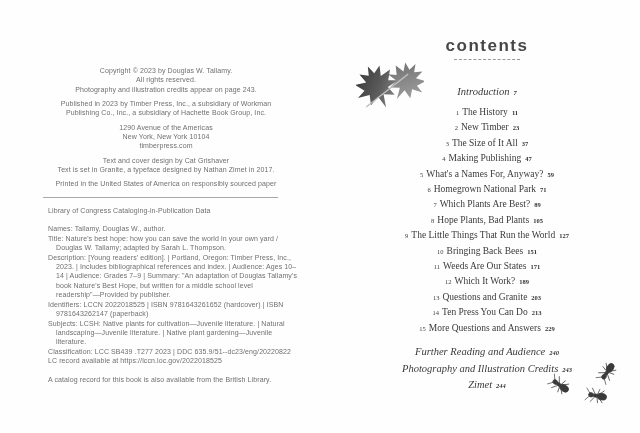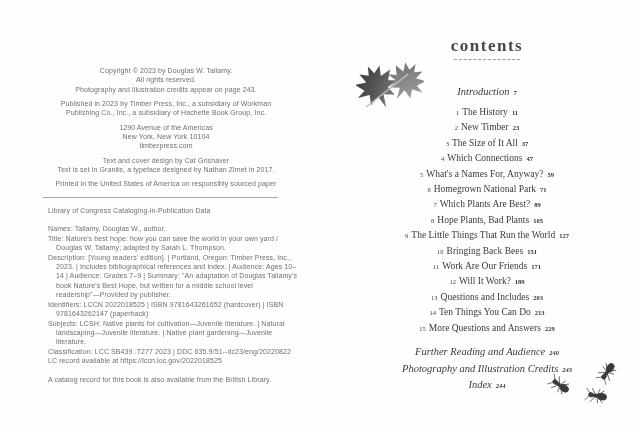--- a/index.html
+++ b/index.html
@@ -13,21 +13,21 @@
   .printed{margin-bottom:0;}
   .rule{border:none;border-top:1px solid #a9a9a9;width:235px;margin:8px 0 0 13px;}
   .loc{ text-align:left;padding-left:18px;width:250px;margin-top:8px;}
   .loc-heading{margin-bottom:9.4px;}
   .loc p{margin:0;padding-left:8px;text-indent:-8px;}
   .bl-line{margin-top:9.4px !important;}
 
   
   .page-right{position:absolute;left:334px;top:0;width:306px;text-align:center;
               font-family:"Liberation Serif",serif;color:#3a3a3a;}
-  .contents-title{font-family:Liberation Serif, serif;font-weight:bold;
+  .contents-title{font-family:Liberation Sans, sans-serif;font-weight:bold;
                   font-size:17px;letter-spacing:1.5px;color:#474747;
                   margin:36px 0 3px 0;}
   .dotted{width:66px;margin:0 auto;border-bottom:1px dashed #999;height:0;}
   .toc-intro{margin-top:26px;font-size:10.5px;font-style:italic;line-height:12px;}
   .chapter-list{margin-top:6px;}
   .toc-row{font-size:9.5px;line-height:15.4px;white-space:nowrap;}
   .ch-num{font-size:6.5px;color:#3f3f3f;margin-right:3px;}
   .pg{font-size:6.5px;font-weight:bold;color:#333;margin-left:4px;}
   .backmatter{margin-top:8px;}
   .bm-row{font-size:10.5px;font-style:italic;line-height:15.5px;white-space:nowrap;}
@@ -121,21 +121,21 @@
 
         <div class="toc-row">
           <span class="ch-num">2</span><span>New Timber</span><span class="pg">23</span>
         </div>
 
         <div class="toc-row">
           <span class="ch-num">3</span><span>The Size of It All</span><span class="pg">37</span>
         </div>
 
         <div class="toc-row">
-          <span class="ch-num">4</span><span>Which Connections</span><span class="pg">47</span>
+          <span class="ch-num">4</span><span>Making Publishing</span><span class="pg">47</span>
         </div>
 
         <div class="toc-row">
           <span class="ch-num">5</span><span>What's a Names For, Anyway?</span><span class="pg">59</span>
         </div>
 
         <div class="toc-row">
           <span class="ch-num">6</span><span>Homegrown National Park</span><span class="pg">71</span>
         </div>
 
@@ -149,53 +149,53 @@
 
         <div class="toc-row">
           <span class="ch-num">9</span><span>The Little Things That Run the World</span><span class="pg">127</span>
         </div>
 
         <div class="toc-row">
           <span class="ch-num">10</span><span>Bringing Back Bees</span><span class="pg">151</span>
         </div>
 
         <div class="toc-row">
-          <span class="ch-num">11</span><span>Work Are Our Friends</span><span class="pg">171</span>
-        </div>
-
-        <div class="toc-row">
-          <span class="ch-num">12</span><span>Will It Work?</span><span class="pg">189</span>
-        </div>
-
-        <div class="toc-row">
-          <span class="ch-num">13</span><span>Questions and Includes</span><span class="pg">203</span>
-        </div>
-
-        <div class="toc-row">
-          <span class="ch-num">14</span><span>Ten Things You Can Do</span><span class="pg">213</span>
+          <span class="ch-num">11</span><span>Weeds Are Our States</span><span class="pg">171</span>
+        </div>
+
+        <div class="toc-row">
+          <span class="ch-num">12</span><span>Which It Work?</span><span class="pg">189</span>
+        </div>
+
+        <div class="toc-row">
+          <span class="ch-num">13</span><span>Questions and Granite</span><span class="pg">203</span>
+        </div>
+
+        <div class="toc-row">
+          <span class="ch-num">14</span><span>Ten Press You Can Do</span><span class="pg">213</span>
         </div>
 
         <div class="toc-row">
           <span class="ch-num">15</span><span>More Questions and Answers</span><span class="pg">229</span>
         </div>
 
     </div>
 
     <div class="backmatter">
 
         <div class="bm-row">
           <span>Further Reading and Audience</span><span class="pg">240</span>
         </div>
 
         <div class="bm-row">
           <span>Photography and Illustration Credits</span><span class="pg">243</span>
         </div>
 
         <div class="bm-row">
-          <span>Index</span><span class="pg">244</span>
+          <span>Zimet</span><span class="pg">244</span>
         </div>
 
     </div>
   </div>
 
   <svg class="leaf-illo" viewBox="0 0 120 110">
     <defs>
       <linearGradient id="gLeafDark" x1="0" y1="0" x2="1" y2="1">
         <stop offset="0" stop-color="#2f2f2f"></stop>
           <stop offset=".55" stop-color="#5c5c5c"></stop>

